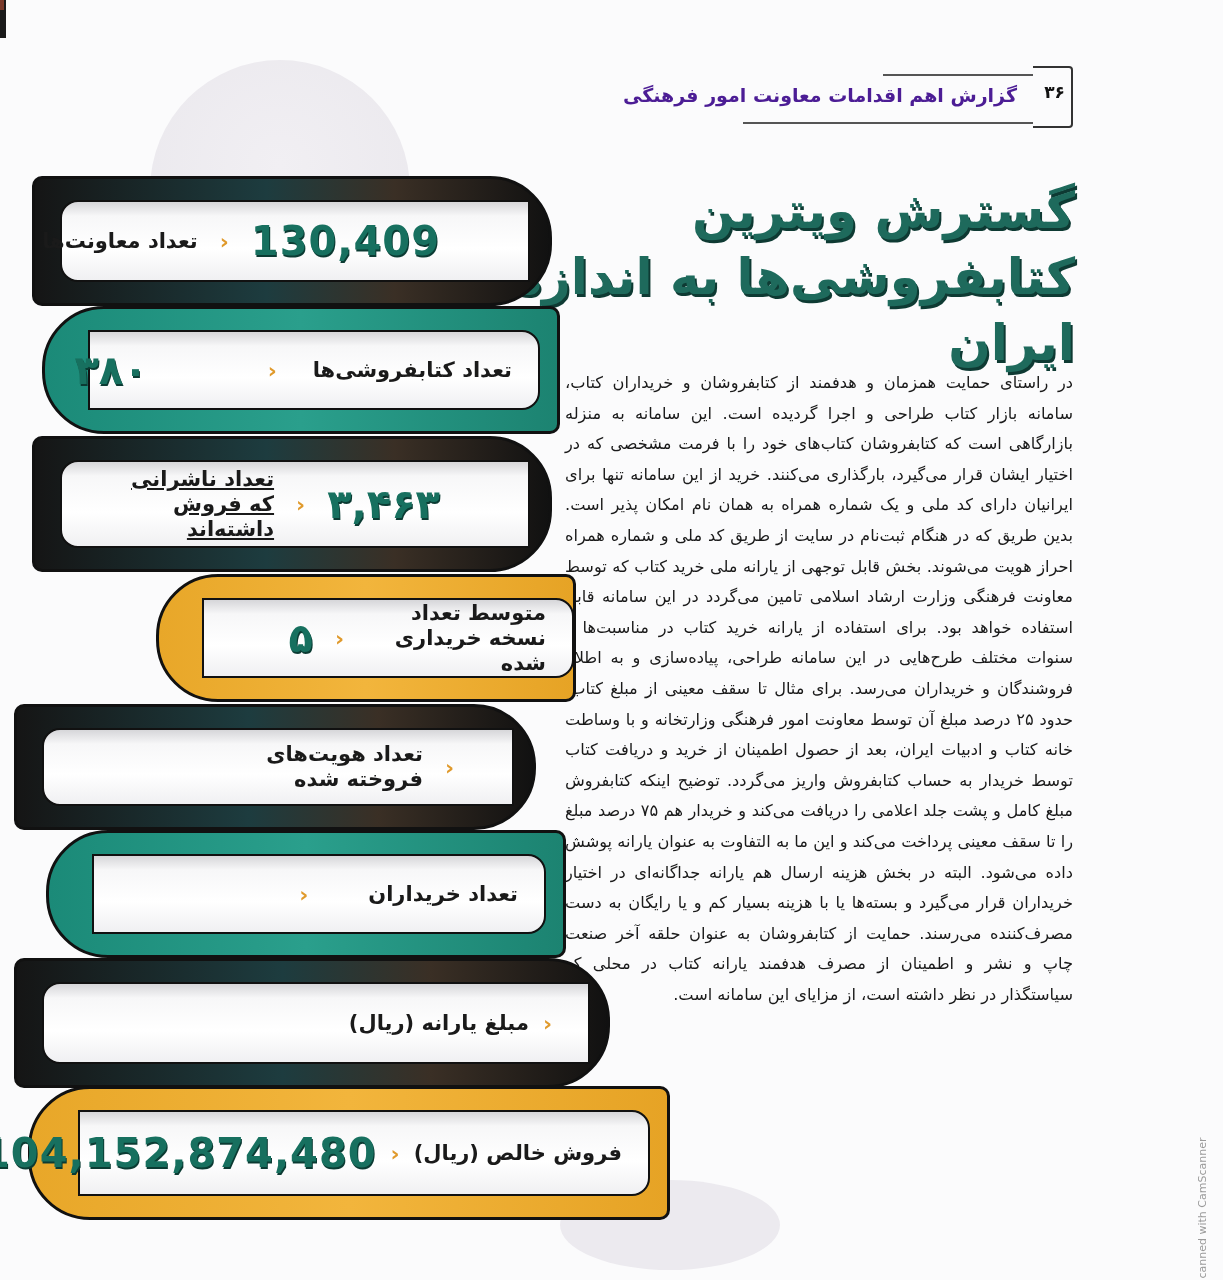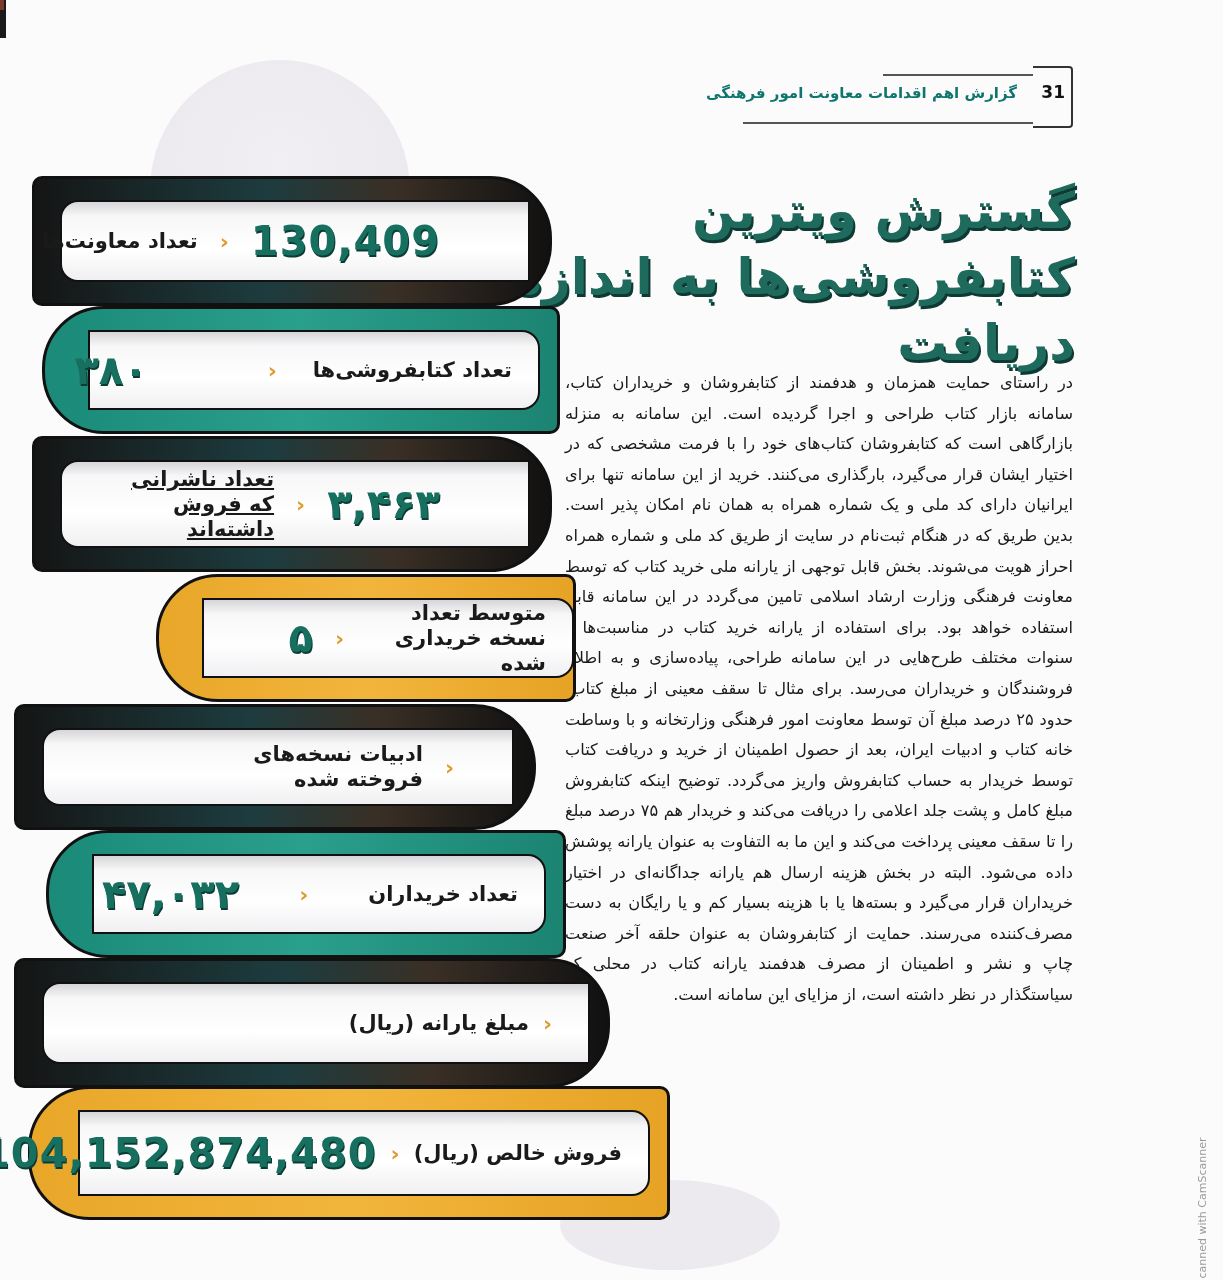--- a/index.html
+++ b/index.html
@@ -8,21 +8,21 @@
     .page-edge { position: absolute; left: 0; top: 0; width: 6px; height: 38px; background: #1a1a1a; }
     .page-edge2 { position: absolute; left: 0; top: 0; width: 4px; height: 10px; background: #7a3a2a; }
     .bg-circle { position: absolute; left: 150px; top: 60px; width: 260px; height: 260px; border-radius: 50%;
       background: radial-gradient(circle at 50% 40%, #f1eff3, #e9e7ec); }
     .bg-ellipse { position: absolute; left: 560px; top: 1180px; width: 220px; height: 90px; border-radius: 50%; background: #eceaef; }
 
     
     .header { position: absolute; right: 150px; top: 70px; height: 58px; width: 330px; }
     .header .line-top { position: absolute; right: 40px; top: 4px; width: 150px; height: 2px; background: #555; }
     .header .line-bottom { position: absolute; right: 40px; bottom: 4px; width: 290px; height: 2px; background: #555; }
-    .header-title { position: absolute; right: 56px; top: 14px; font-size: 15px; font-weight: bold; direction: rtl; white-space: nowrap; color: #0f766e; }
+    .header-title { position: absolute; right: 56px; top: 14px; font-size: 19px; font-weight: bold; direction: rtl; white-space: nowrap; color: #4c1d95; }
     .page-num-box { position: absolute; right: 150px; top: 66px; width: 40px; height: 62px; border: 2px solid #333; border-left: none;
       border-radius: 0 4px 4px 0; }
     .page-num { position: absolute; right: 158px; top: 82px; font-size: 17px; font-weight: bold; color: #111; }
 
     
     .title { position: absolute; right: 148px; top: 178px; width: 520px; direction: rtl; text-align: right;
       font-family: "DejaVu Sans", sans-serif; font-weight: bold; font-size: 50px; line-height: 66px; color: #1e6a5c;
       text-shadow: 2px 3px 0 #0e3a33; }
 
     
@@ -56,27 +56,27 @@
 <div class="page-edge"></div>
 <div class="page-edge2"></div>
 <div class="bg-circle"></div>
 <div class="bg-ellipse"></div>
 
 <div class="header">
   <div class="line-top"></div>
   <div class="line-bottom"></div>
 </div>
 <div class="page-num-box"></div>
-<div class="page-num">31</div>
+<div class="page-num">۳۶</div>
 <div class="header-title" style="right:206px; top:84px;">گزارش اهم اقدامات معاونت امور فرهنگی</div>
 
 <div class="title">
   <div>گسترش ویترین</div>
   <div style="white-space:nowrap;">کتابفروشی‌ها به اندازه مرزهای</div>
-  <div>دریافت</div>
+  <div>ایران</div>
 </div>
 
 <div class="body-text">
   <p>در راستای حمایت همزمان و هدفمند از کتابفروشان و خریداران کتاب، سامانه بازار کتاب طراحی و اجرا گردیده است. این سامانه به منزله بازارگاهی است که کتابفروشان کتاب‌های خود را با فرمت مشخصی که در اختیار ایشان قرار می‌گیرد، بارگذاری می‌کنند. خرید از این سامانه تنها برای ایرانیان دارای کد ملی و یک شماره همراه به همان نام امکان پذیر است. بدین طریق که در هنگام ثبت‌نام در سایت از طریق کد ملی و شماره همراه احراز هویت می‌شوند. بخش قابل توجهی از یارانه ملی خرید کتاب که توسط معاونت فرهنگی وزارت ارشاد اسلامی تامین می‌گردد در این سامانه قابل استفاده خواهد بود. برای استفاده از یارانه خرید کتاب در مناسبت‌ها و سنوات مختلف طرح‌هایی در این سامانه طراحی، پیاده‌سازی و به اطلاع فروشندگان و خریداران می‌رسد. برای مثال تا سقف معینی از مبلغ کتاب، حدود ۲۵ درصد مبلغ آن توسط معاونت امور فرهنگی وزارتخانه و با وساطت خانه کتاب و ادبیات ایران، بعد از حصول اطمینان از خرید و دریافت کتاب توسط خریدار به حساب کتابفروش واریز می‌گردد. توضیح اینکه کتابفروش مبلغ کامل و پشت جلد اعلامی را دریافت می‌کند و خریدار هم ۷۵ درصد مبلغ را تا سقف معینی پرداخت می‌کند و این ما به التفاوت به عنوان یارانه پوشش داده می‌شود. البته در بخش هزینه ارسال هم یارانه جداگانه‌ای در اختیار خریداران قرار می‌گیرد و بسته‌ها یا با هزینه بسیار کم و یا رایگان به دست مصرف‌کننده می‌رسند. حمایت از کتابفروشان به عنوان حلقه آخر صنعت چاپ و نشر و اطمینان از مصرف هدفمند یارانه کتاب در محلی که سیاستگذار در نظر داشته است، از مزایای این سامانه است.</p>
 </div>
 
 <div class="book spine-right" style="left:32px; top:176px; width:520px; height:130px;">
   <div class="cover c-black"></div>
   <div class="pages" style="left:28px; top:24px; width:470px; height:82px; padding-right:88px;">
     <span class="stat-value">130,409</span>
@@ -109,30 +109,29 @@
     <span class="stat-label" style="white-space:normal; width:180px;">متوسط تعداد نسخه خریداری شده</span>
     <span class="stat-arrow">‹</span>
     <span class="stat-value">۵</span>
   </div>
 </div>
 
 <div class="book spine-right" style="left:14px; top:704px; width:522px; height:126px;">
   <div class="cover c-black"></div>
   <div class="pages" style="left:28px; top:24px; width:472px; height:78px; padding-right:36px;">
     <span class="stat-arrow">‹</span>
-    <span class="stat-label" style="white-space:normal; width:180px;">ادبیات نسخه‌های فروخته شده</span>
+    <span class="stat-label" style="white-space:normal; width:180px;">تعداد هویت‌های فروخته شده</span>
   </div>
 </div>
 
 <div class="book spine-left" style="left:46px; top:830px; width:520px; height:128px;">
   <div class="cover c-teal"></div>
   <div class="pages" style="left:46px; top:24px; width:454px; height:80px; padding-right:26px;">
     <span class="stat-label">تعداد خریداران</span>
     <span class="stat-arrow" style="margin:0 60px;">‹</span>
-    <span class="stat-value">۴۷,۰۳۲</span>
   </div>
 </div>
 
 <div class="book spine-right" style="left:14px; top:958px; width:596px; height:130px;">
   <div class="cover c-black"></div>
   <div class="pages" style="left:28px; top:24px; width:548px; height:82px; padding-right:22px;">
     <span class="stat-arrow" style="margin:0 14px;">‹</span>
     <span class="stat-label">مبلغ یارانه (ریال)</span>
   </div>
 </div>

